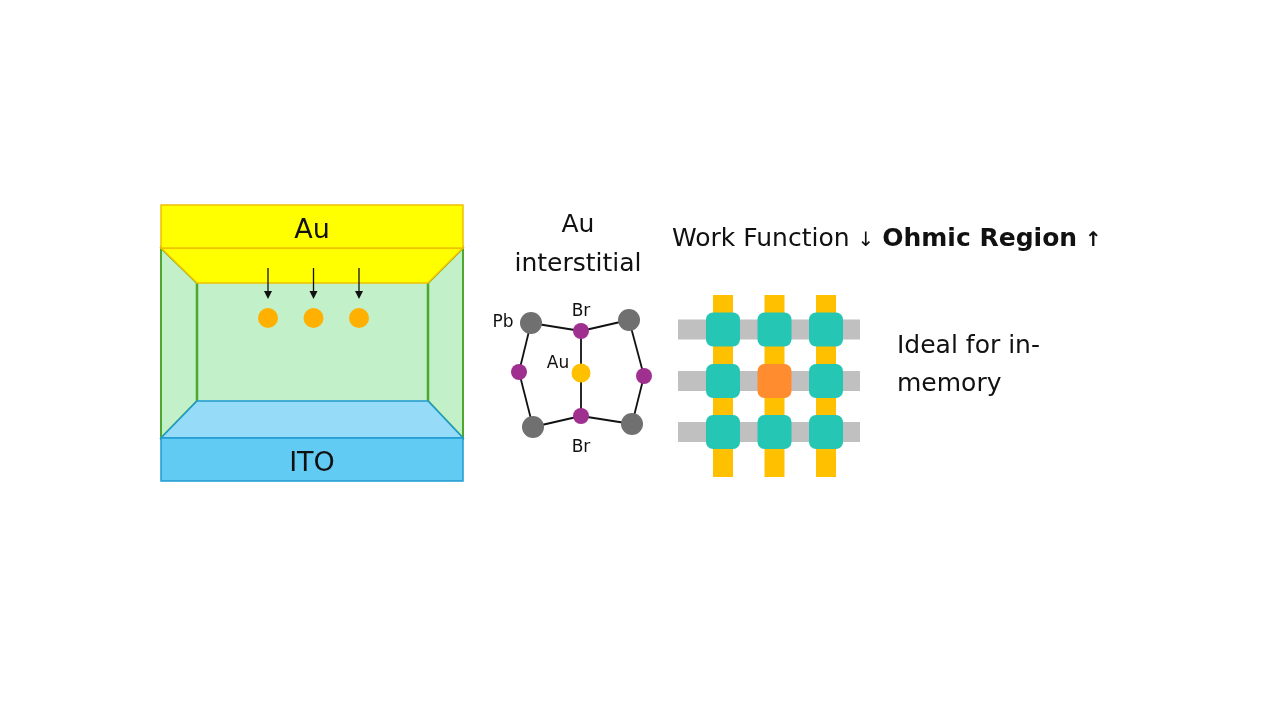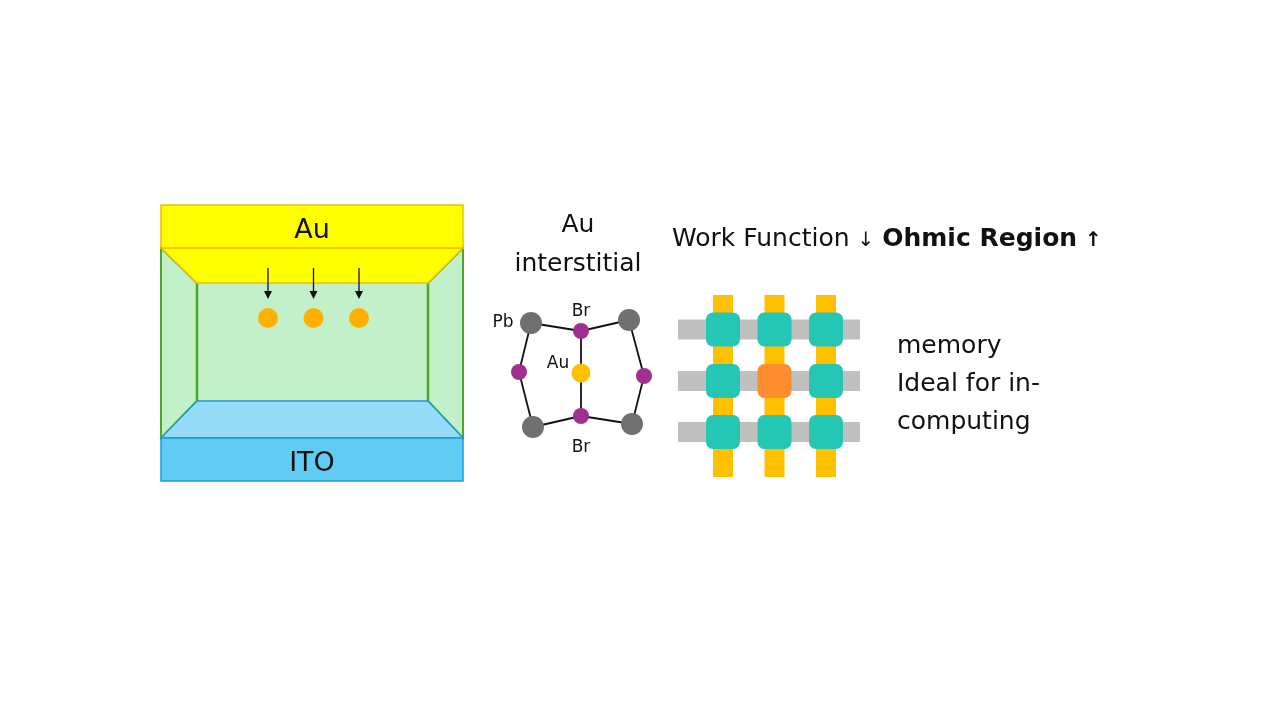--- a/index.html
+++ b/index.html
@@ -100,16 +100,15 @@
 </svg>
 
 <div class="html-text" style="left:672px; top:222px; font-size:25px; line-height:32px;">
   <span>Work Function</span>
   <span style="font-size:20px;">↓</span>
   <span style="font-weight:bold;">Ohmic Region</span>
   <span style="font-weight:bold; font-size:20px;">↑</span>
 </div>
 
 <div class="html-text" style="left:897px; top:326px; width:200px; font-size:25px; line-height:38px;">
+  <div>Ideal for in-</div>
   <div>memory</div>
-  <div>Ideal for in-</div>
-  <div>computing</div>
 </div>
 
 </body></html>

